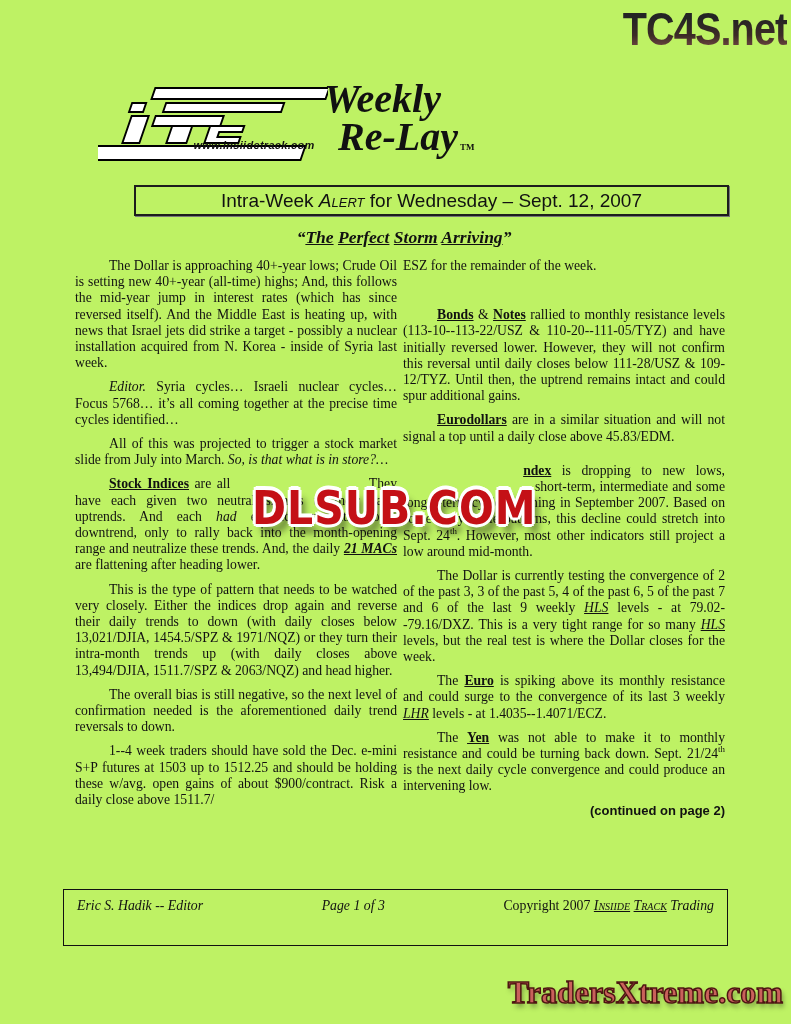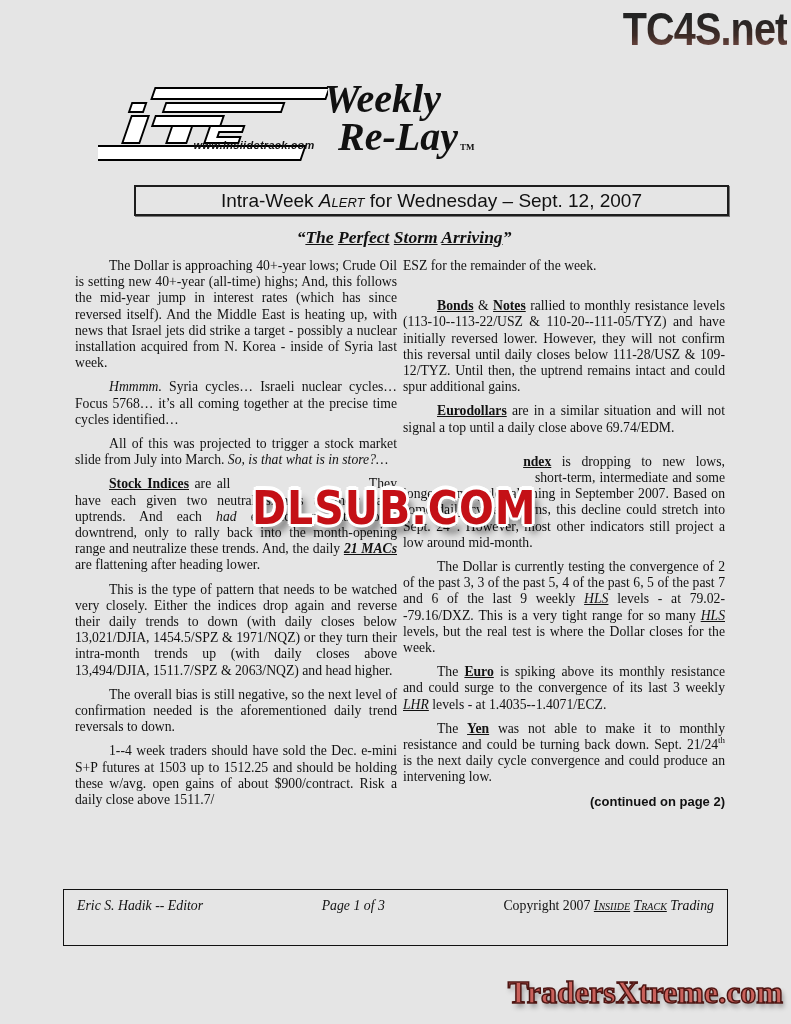--- a/index.html
+++ b/index.html
@@ -1,16 +1,16 @@
 <!DOCTYPE html>
 <html style="--wm_red: #c41016; --traders_fill: #c9615b; --traders_stroke: #4d1512; --tc4s_top: #242424; --tc4s_bottom: #8a574f;"><head>
 <meta charset="utf-8">
 <style>
   html,body{margin:0;padding:0;background:#fff;}
-  .page{position:relative;width:791px;height:1024px;background:#e5e5e5;overflow:hidden;
+  .page{position:relative;width:791px;height:1024px;background:#bef264;overflow:hidden;
         font-family:"Liberation Serif",serif;color:#111;}
 
   
   .tc4s{position:absolute;top:2px;right:4px;font-family:"Liberation Sans",sans-serif;
         font-weight:bold;font-size:46px;letter-spacing:-1px;transform:scaleX(.86);
         transform-origin:100% 0;color:#3a2a26;}
   @supports ((-webkit-background-clip:text) or (background-clip:text)){
     .tc4s{background:linear-gradient(180deg,var(--tc4s_top,#242424) 30%,#3c2b26 62%,var(--tc4s_bottom,#8a574f) 96%);
           -webkit-background-clip:text;background-clip:text;color:transparent;}
   }
@@ -32,21 +32,21 @@
              font-family:"Liberation Sans",sans-serif;font-size:19px;line-height:27px;text-align:center;}
 
   
   .headline{position:absolute;left:75px;top:227px;width:658px;text-align:center;font-size:17.5px;}
 
   
   .body-cols{position:absolute;left:75px;top:258px;width:658px;display:flex;gap:6px;}
   .col{width:322px;font-size:13.7px;line-height:16.2px;}
   p.para{margin:0 0 8px 0;text-align:justify;}
   p.ind{text-indent:34px;}
-  p.gapL{margin-bottom:24px;}
+  p.gapL{margin-bottom:33px;}
   p.gapM{margin-bottom:18px;}
   p.continued{text-align:right;font-family:"Liberation Sans",sans-serif;font-weight:bold;
               font-size:13px;margin-top:2px;}
 
   
   .st-i{font-style:italic;}
   .st-bi{font-weight:bold;font-style:italic;}
   .st-bu{font-weight:bold;text-decoration:underline;}
   .st-biu{font-weight:bold;font-style:italic;text-decoration:underline;}
   .st-iu{font-style:italic;text-decoration:underline;}
@@ -106,31 +106,31 @@
     </div>
   </div>
 
   <div class="alert-box"><span>Intra-Week </span><span class="st-isc">Alert</span><span> for Wednesday – Sept. 12, 2007</span></div>
 
   <div class="headline"><span class="st-bi">“</span><span class="st-biu">The</span><span class="st-bi"> </span><span class="st-biu">Perfect</span><span class="st-bi"> </span><span class="st-biu">Storm</span><span class="st-bi"> </span><span class="st-biu">Arriving</span><span class="st-bi">”</span></div>
 
   <div class="body-cols">
     <div class="col">
         <p class="para ind"><span>The Dollar is approaching 40+-year lows; Crude Oil is setting new 40+-year (all-time) highs; And, this follows the mid-year jump in interest rates (which has since reversed itself). And the Middle East is heating up, with news that Israel jets did strike a target - possibly a nuclear installation acquired from N. Korea - inside of Syria last week.</span></p>
-        <p class="para ind"><span class="st-i">Hmmmm.</span><span> Syria cycles… Israeli nuclear cycles… Focus 5768… it’s all coming together at the precise time cycles identified…</span></p>
+        <p class="para ind"><span class="st-i">Editor.</span><span> Syria cycles… Israeli nuclear cycles… Focus 5768… it’s all coming together at the precise time cycles identified…</span></p>
         <p class="para ind"><span>All of this was projected to trigger a stock market slide from July into March. </span><span class="st-i">So, is that what is in store?…</span></p>
         <p class="para ind"><span class="st-bu">Stock Indices</span><span> are all </span><span class="st-hid">mmmmmmmmmmmm</span><span> They have each given two neutral signals to their daily uptrends. And each </span><span class="st-i">had</span><span> entered an intra-month downtrend, only to rally back into the month-opening range and neutralize these trends. And, the daily </span><span class="st-biu">21 MACs</span><span> are flattening after heading lower.</span></p>
         <p class="para ind"><span>This is the type of pattern that needs to be watched very closely. Either the indices drop again and reverse their daily trends to down (with daily closes below 13,021/DJIA, 1454.5/SPZ &amp; 1971/NQZ) or they turn their intra-month trends up (with daily closes above 13,494/DJIA, 1511.7/SPZ &amp; 2063/NQZ) and head higher.</span></p>
         <p class="para ind"><span>The overall bias is still negative, so the next level of confirmation needed is the aforementioned daily trend reversals to down.</span></p>
         <p class="para ind"><span>1--4 week traders should have sold the Dec. e-mini S+P futures at 1503 up to 1512.25 and should be holding these w/avg. open gains of about $900/contract. Risk a daily close above 1511.7/</span></p>
       </div>
     <div class="col">
         <p class="para gapL"><span>ESZ for the remainder of the week.</span></p>
         <p class="para ind"><span class="st-bu">Bonds</span><span> &amp; </span><span class="st-bu">Notes</span><span> rallied to monthly resistance levels (113-10--113-22/USZ &amp; 110-20--111-05/TYZ) and have initially reversed lower. However, they will not confirm this reversal until daily closes below 111-28/USZ &amp; 109-12/TYZ. Until then, the uptrend remains intact and could spur additional gains.</span></p>
-        <p class="para ind gapM"><span class="st-bu">Eurodollars</span><span> are in a similar situation and will not signal a top until a daily close above 69.74/EDM.</span></p>
+        <p class="para ind gapM"><span class="st-bu">Eurodollars</span><span> are in a similar situation and will not signal a top until a daily close above 45.83/EDM.</span></p>
         <p class="para ind"><span class="st-buhid">The Dollar I</span><span class="st-bu">ndex</span><span> is dropping to new lows, </span><span class="st-hid">mmmmmmmmmmmm</span><span> short-term, intermediate and some longer-term cycles aligning in September 2007. Based on some daily cycle patterns, this decline could stretch into Sept. 24</span><span class="st-sup">th</span><span>. However, most other indicators still project a low around mid-month.</span></p>
         <p class="para ind"><span>The Dollar is currently testing the convergence of 2 of the past 3, 3 of the past 5, 4 of the past 6, 5 of the past 7 and 6 of the last 9 weekly </span><span class="st-iu">HLS</span><span> levels - at 79.02--79.16/DXZ. This is a very tight range for so many </span><span class="st-iu">HLS</span><span> levels, but the real test is where the Dollar closes for the week.</span></p>
         <p class="para ind"><span>The </span><span class="st-bu">Euro</span><span> is spiking above its monthly resistance and could surge to the convergence of its last 3 weekly </span><span class="st-iu">LHR</span><span> levels - at 1.4035--1.4071/ECZ.</span></p>
         <p class="para ind"><span>The </span><span class="st-bu">Yen</span><span> was not able to make it to monthly resistance and could be turning back down. Sept. 21/24</span><span class="st-sup">th</span><span> is the next daily cycle convergence and could produce an intervening low.</span></p>
         <p class="para continued"><span>(continued on page 2)</span></p>
       </div>
   </div>
 
   <div class="watermark">DLSUB.COM</div>
 

